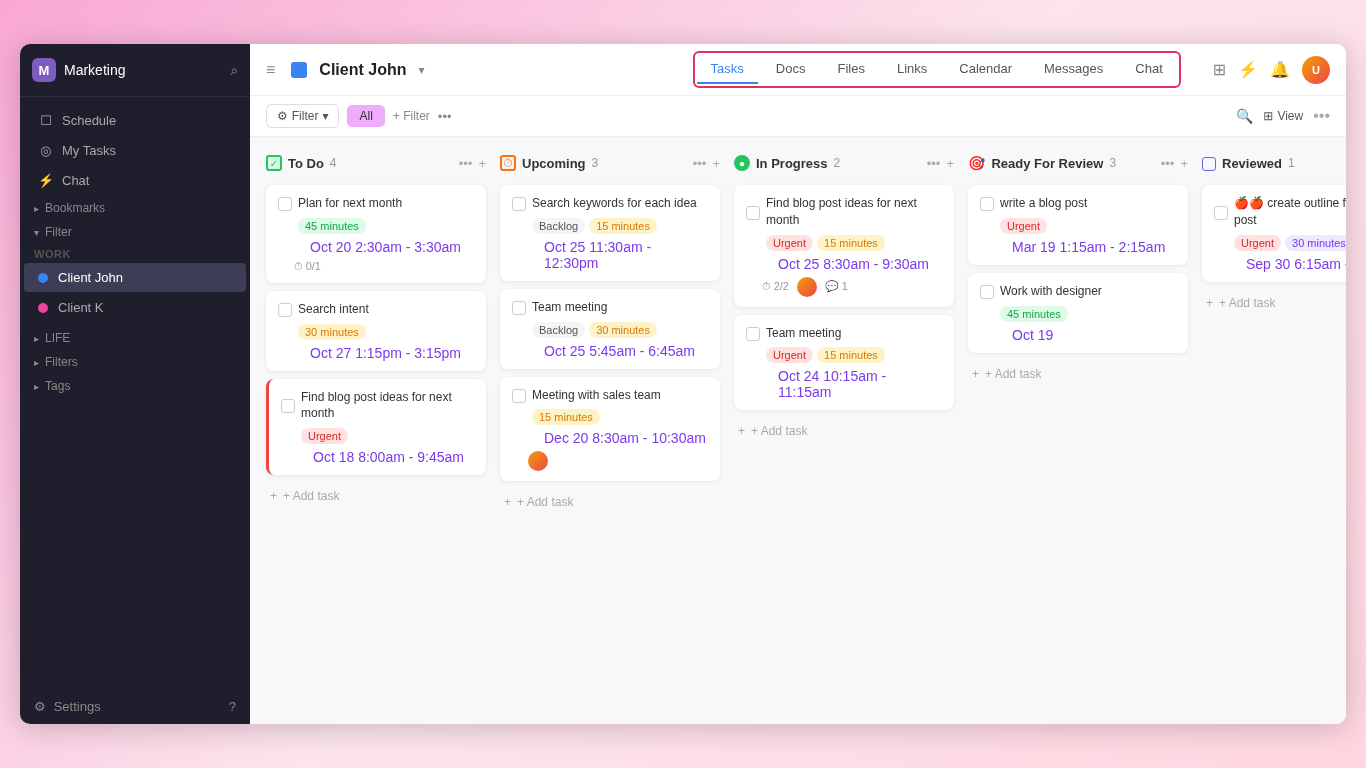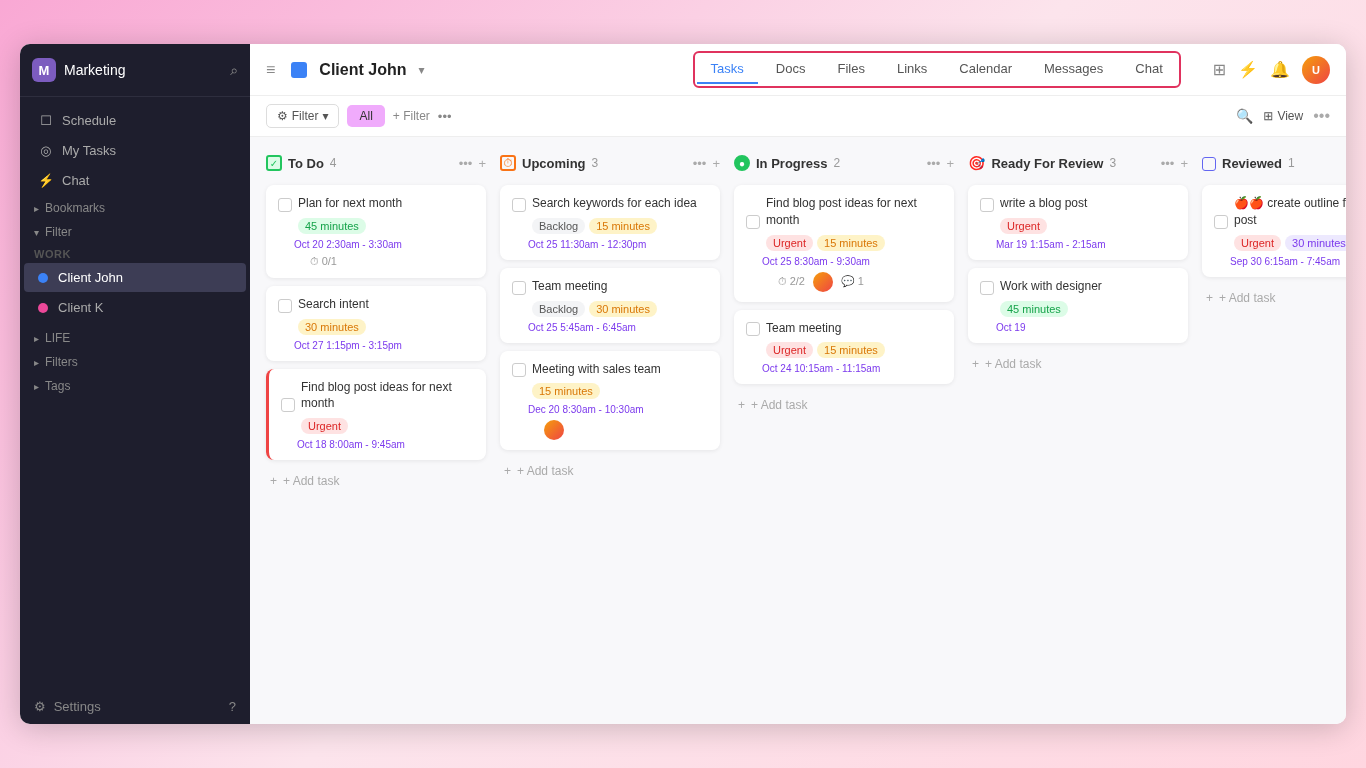--- a/index.html
+++ b/index.html
@@ -200,21 +200,21 @@
     .task-card {
       background: #fff;
       border-radius: 8px;
       padding: 10px 12px;
       box-shadow: 0 1px 4px rgba(0,0,0,0.08);
       cursor: pointer;
       position: relative;
     }
     .task-card.urgent-border { border-left: 3px solid #ef4444; }
     .task-card-header {
-      display: flex; align-items: flex-end; gap: 6px;
+      display: flex; align-items: center; gap: 6px;
     }
     .task-checkbox {
       width: 14px; height: 14px; border: 1.5px solid #ccc; border-radius: 3px;
       margin-top: 2px; flex-shrink: 0; cursor: pointer;
     }
     .task-title {
       font-size: 12px; color: #333; line-height: 1.4; font-weight: 500;
     }
     .task-badges {
       display: flex; flex-wrap: wrap; gap: 4px; margin-top: 6px; margin-left: 20px;
@@ -222,25 +222,25 @@
     .badge {
       padding: 2px 7px; border-radius: 10px;
       font-size: 11px; font-weight: 500;
     }
     .badge.green { background: #dcfce7; color: #16a34a; }
     .badge.orange { background: #fef3c7; color: #d97706; }
     .badge.red { background: #fee2e2; color: #dc2626; }
     .badge.gray { background: #f3f4f6; color: #555; }
     .badge.purple { background: #ede9fe; color: #7c3aed; }
     .task-time {
-      font-size: 10px; color: #7c3aed; margin-top: 5px; margin-left: 16px;
+      font-size: 14px; color: #7c3aed; margin-top: 5px; margin-left: 32px;
     }
     .task-meta {
       display: flex; align-items: center; gap: 8px;
-      margin-top: 5px; margin-left: 32px;
+      margin-top: 5px; margin-left: 16px;
       font-size: 11px; color: #999;
     }
     .task-avatar {
       width: 20px; height: 20px; border-radius: 50%;
       background: linear-gradient(135deg, #f59e0b, #ef4444);
       display: inline-block;
     }
     .add-task {
       display: flex; align-items: center; gap: 6px;
       padding: 6px 4px;

